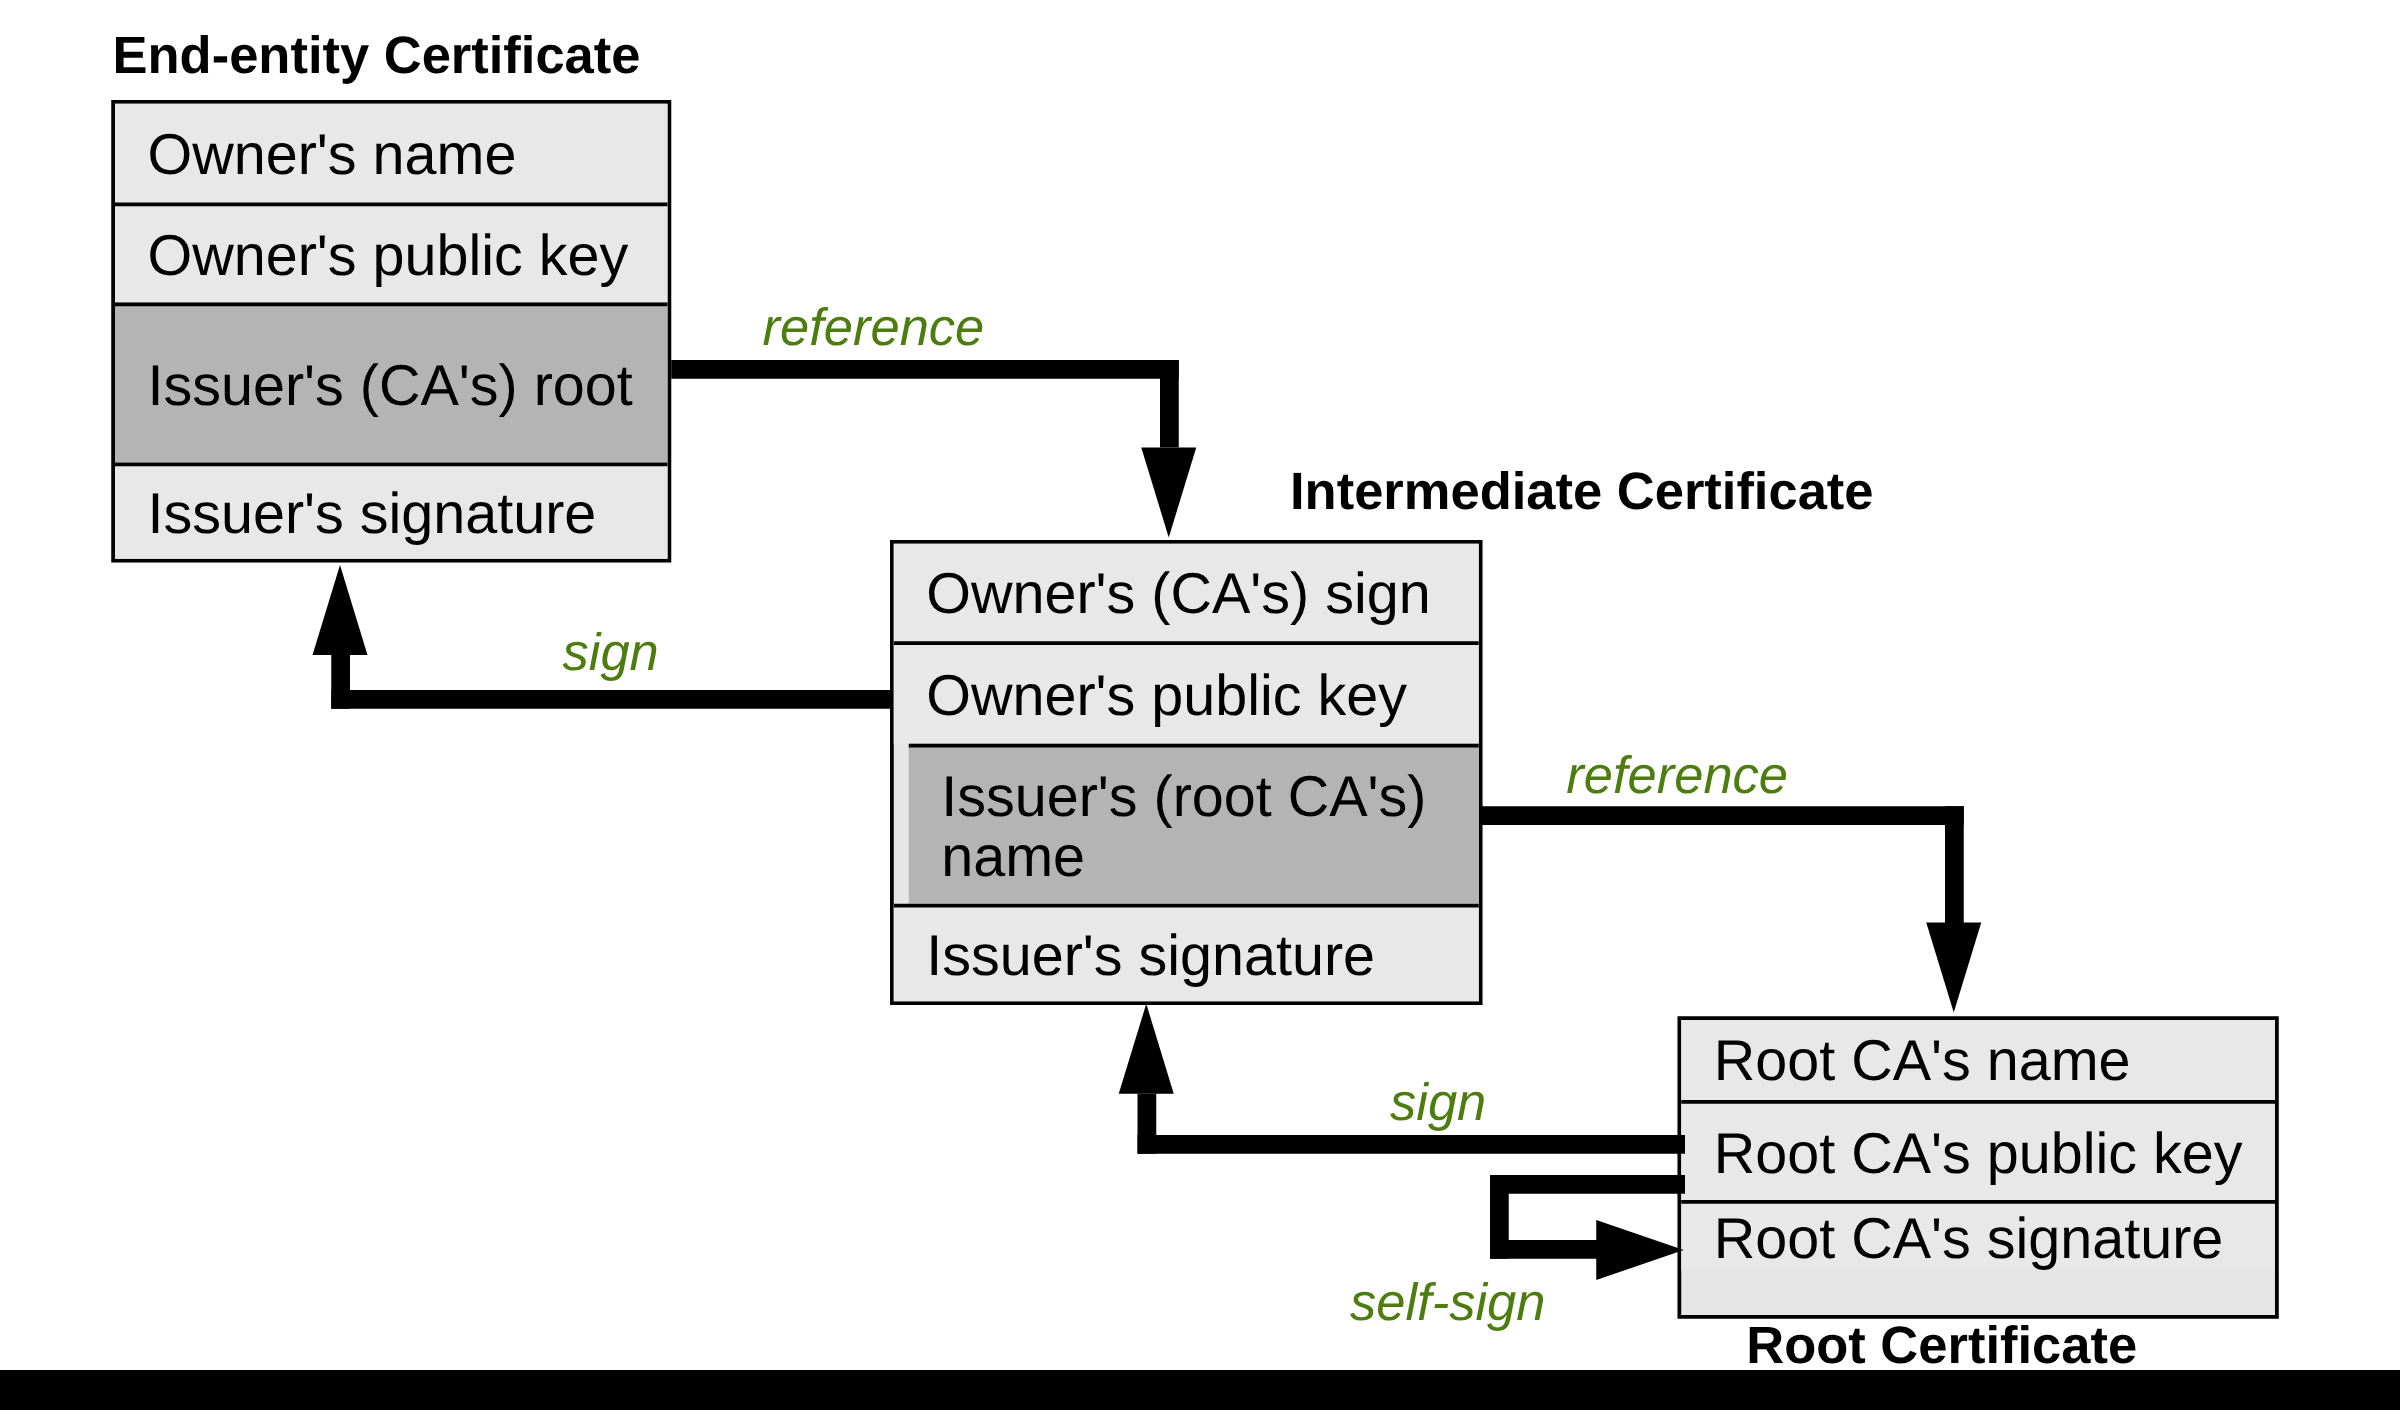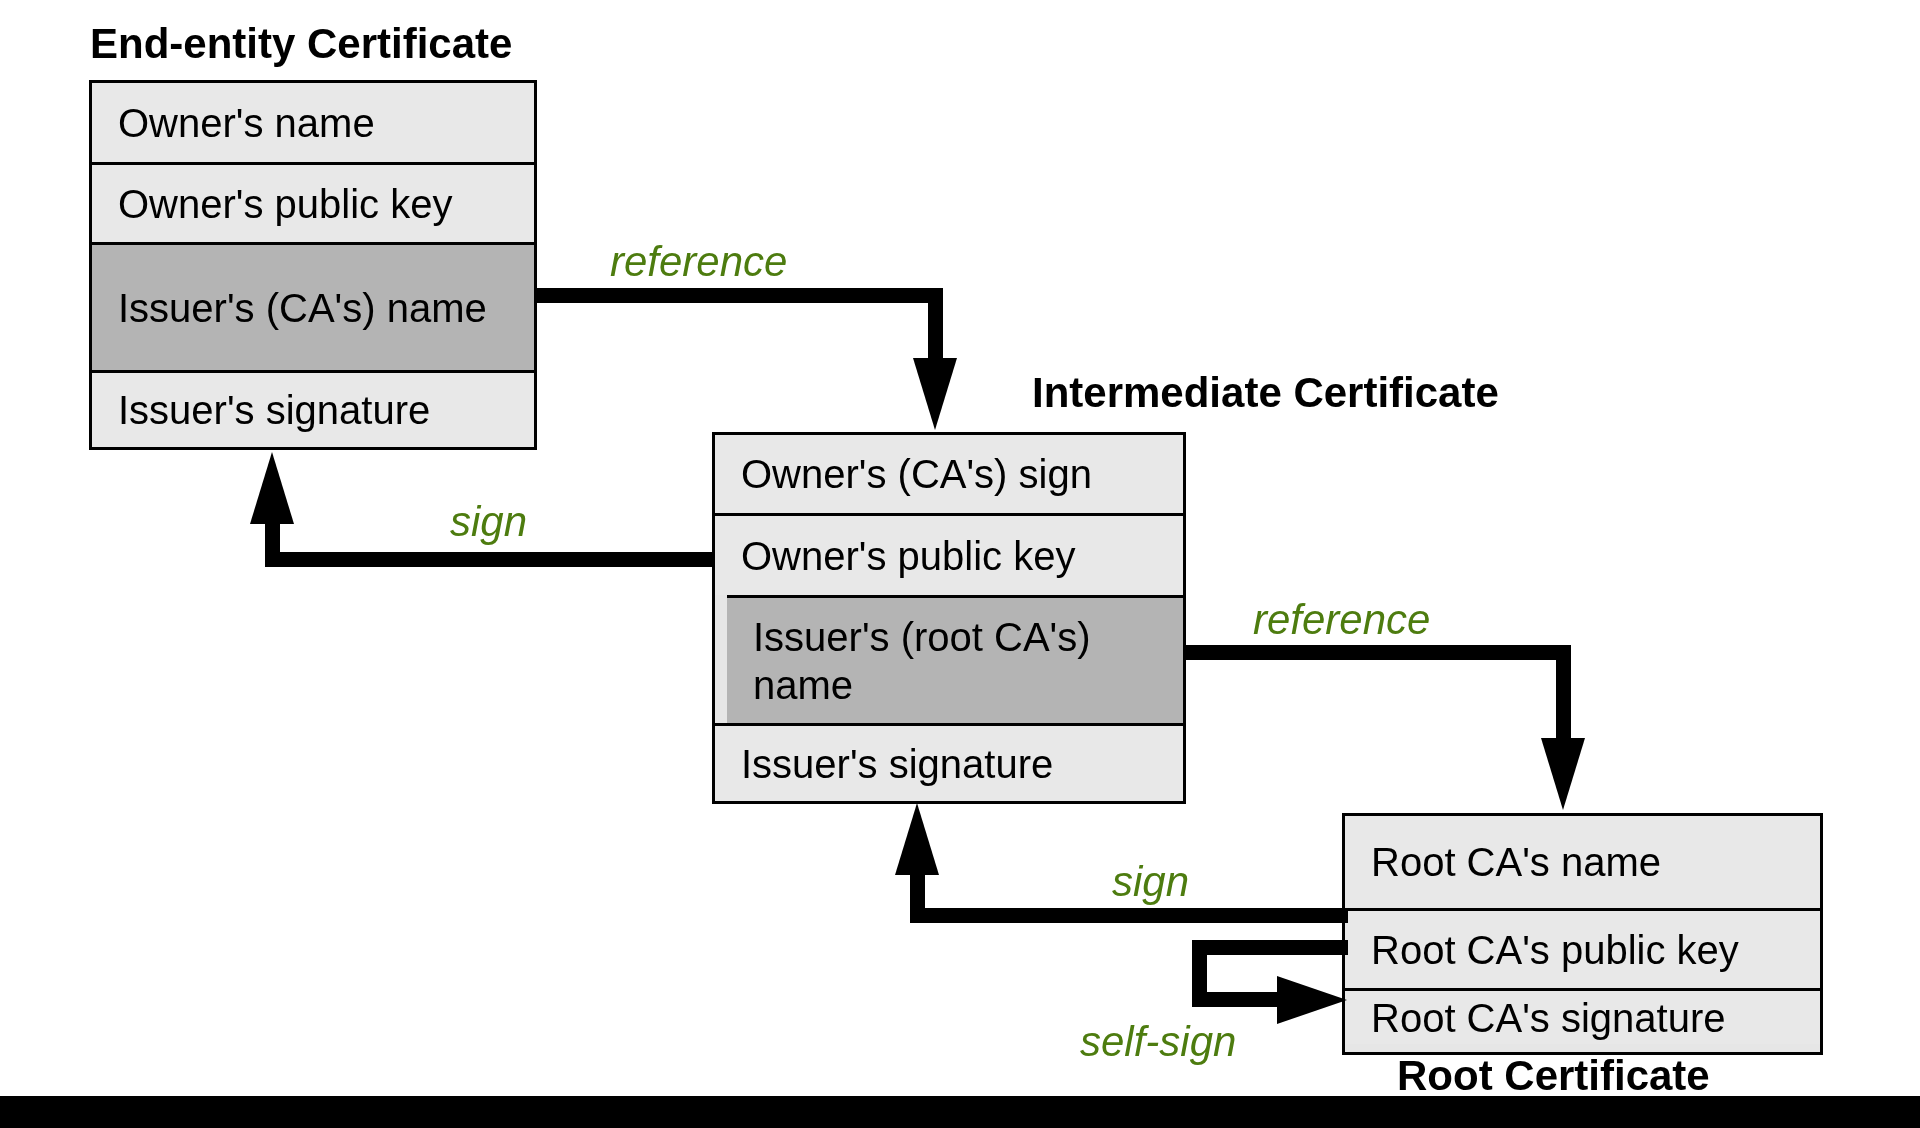--- a/index.html
+++ b/index.html
@@ -22,21 +22,21 @@
     border: 3px solid #000000;
     box-sizing: border-box;
     background: #e6e6e6;
   }
   .cert-row {
     box-sizing: border-box;
     display: flex;
     align-items: center;
     padding-left: 26px;
     padding-right: 8px;
-    font-size: 40px;
+    font-size: 46px;
     line-height: 48px;
     color: #000000;
     background: #e8e8e8;
     border-top: 3px solid #000000;
   }
   .cert-row.first { border-top: none; }
   .cert-row.dark { background: #b4b4b4; }
 
   #box-end-entity   { left: 89px;  top: 80px;  width: 448px; height: 370px; }
   #box-end-entity .r1 { height: 79px; }
@@ -44,21 +44,21 @@
   #box-end-entity .r3 { height: 128px; }
   #box-end-entity .r4 { height: 77px; }
 
   #box-intermediate { left: 712px; top: 432px; width: 474px; height: 372px; }
   #box-intermediate .r1 { height: 78px; }
   #box-intermediate .r2 { height: 82px; }
   #box-intermediate .r3 { height: 128px; margin-left: 12px; }
   #box-intermediate .r4 { height: 78px; }
 
   #box-root         { left: 1342px; top: 813px; width: 481px; height: 242px; }
-  #box-root .r1 { height: 92px; }
+  #box-root .r1 { height: 64px; }
   #box-root .r2 { height: 80px; }
   #box-root .r3 { height: 56px; }
 
   
   .cert-title {
     position: absolute;
     font-size: 42px;
     font-weight: bold;
     color: #000000;
     white-space: nowrap;
@@ -147,21 +147,21 @@
 </head>
 <body>
 
 <div id="stage">
 
   <div class="cert-title" id="title-end-entity">End-entity Certificate</div>
 
   <div class="cert-box" id="box-end-entity">
     <div class="cert-row first r1">Owner's name</div>
     <div class="cert-row r2">Owner's public key</div>
-    <div class="cert-row dark r3">Issuer's (CA's) name</div>
+    <div class="cert-row dark r3">Issuer's (CA's) root</div>
     <div class="cert-row r4">Issuer's signature</div>
   </div>
 
   <div class="cert-title" id="title-intermediate">Intermediate Certificate</div>
 
   <div class="cert-box" id="box-intermediate">
     <div class="cert-row first r1">Owner's (CA's) sign</div>
     <div class="cert-row r2">Owner's public key</div>
     <div class="cert-row dark r3">Issuer's (root CA's) name</div>
     <div class="cert-row r4">Issuer's signature</div>

